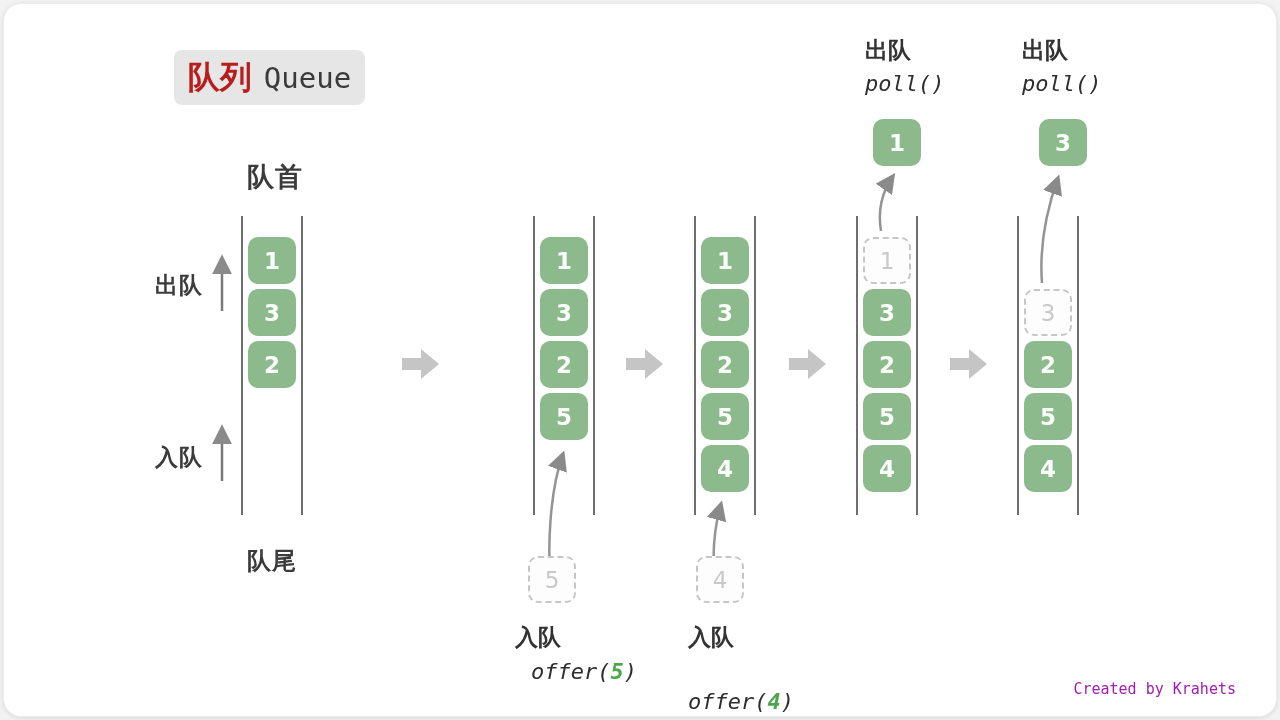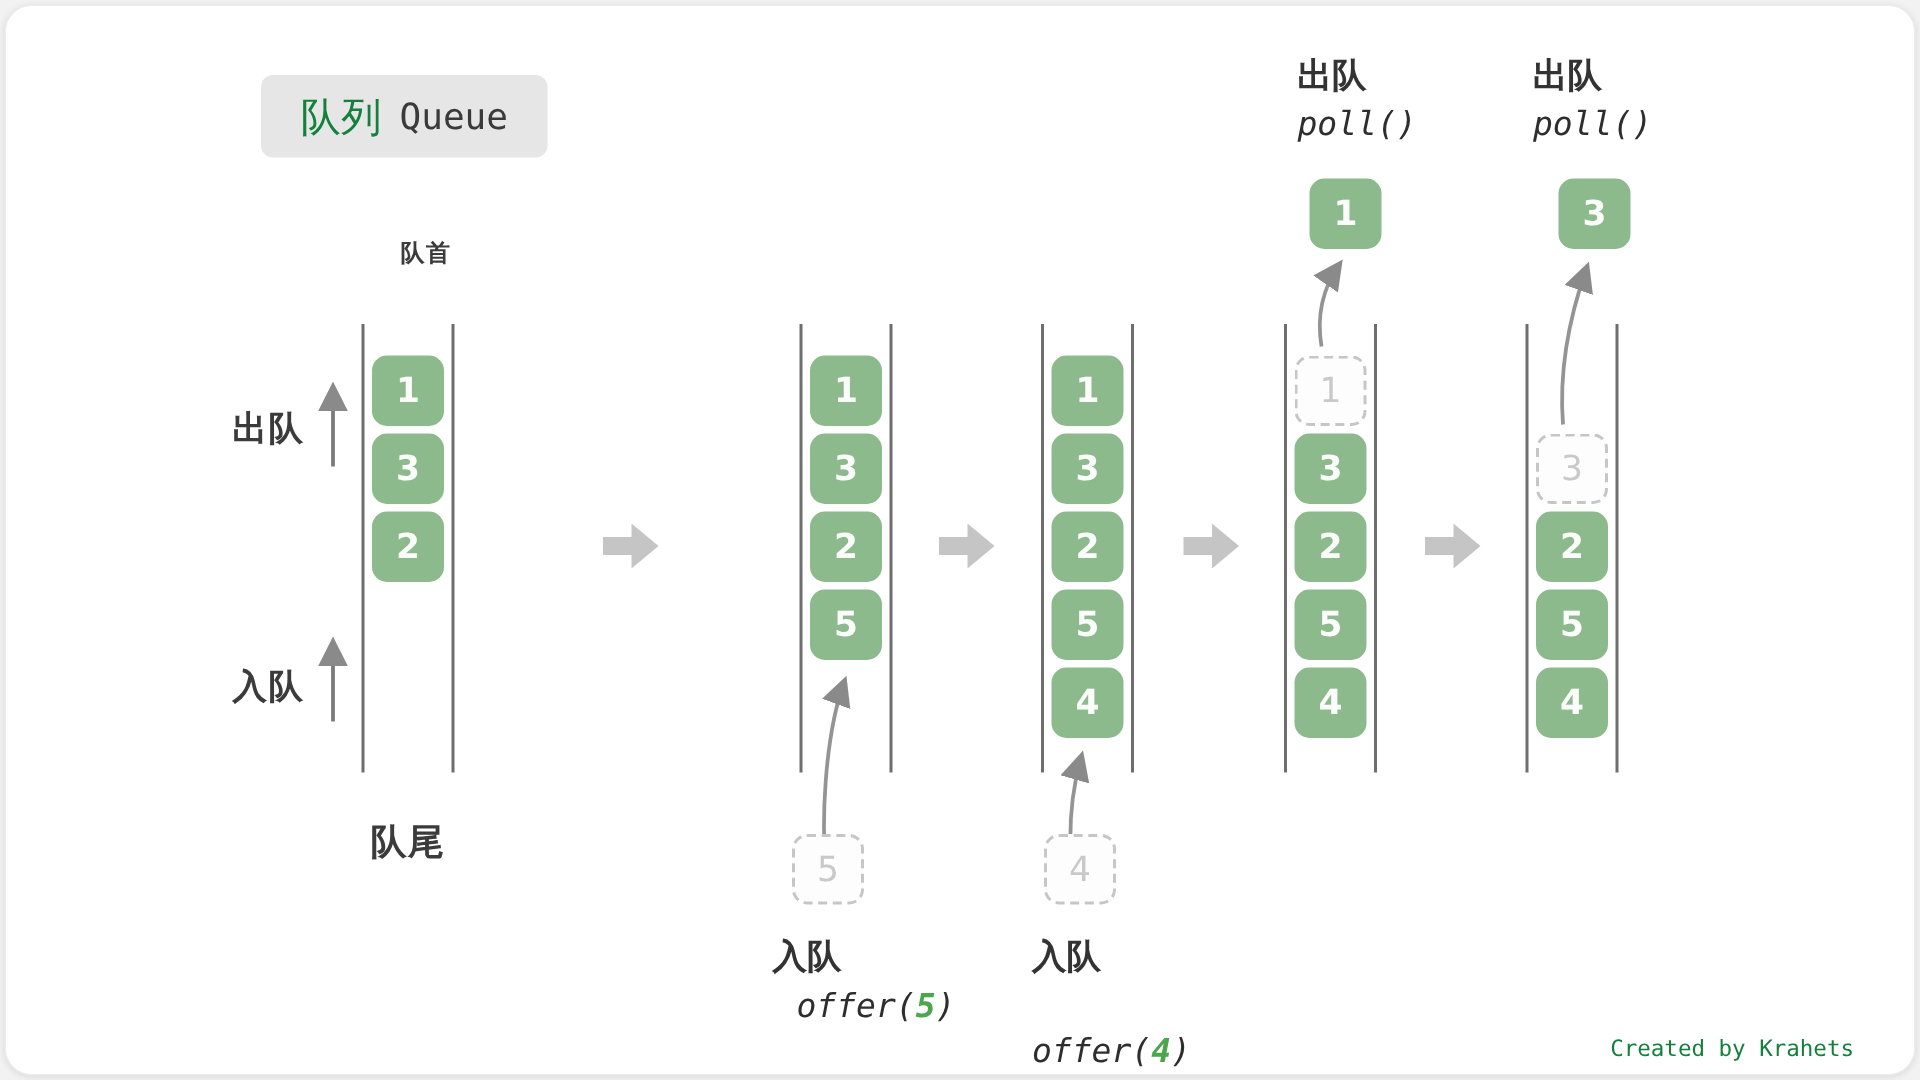--- a/index.html
+++ b/index.html
@@ -12,22 +12,22 @@
     overflow: hidden;
   }
   .overlay { position: absolute; left: 0; top: 0; width: 1280px; height: 720px; z-index: 2; pointer-events: none; }
   .rail { position: absolute; top: 212px; width: 2px; height: 299px; background: #6e6e6e; z-index: 1; }
 
   .title-box {
     position: absolute; left: 170px; top: 46px; width: 191px; height: 55px;
     background: #e6e6e6; border-radius: 8px; z-index: 3;
     display: flex; align-items: center; justify-content: center; gap: 12px;
   }
-  .title-zh { font-size: 27px; font-weight: 400; color: #15803d; }
-  .title-en { font-family: "DejaVu Sans Mono", monospace; font-size: 24px; color: #3a3a3a; }
+  .title-zh { font-size: 32px; font-weight: 700; color: #b91c1c; }
+  .title-en { font-family: "DejaVu Sans Mono", monospace; font-size: 29px; color: #3a3a3a; }
 
   .cjk { position: absolute; color: #3b3b3b; font-weight: 700; z-index: 3; letter-spacing: 1px; }
 
   .blk {
     position: absolute; width: 48px; height: 47px; border-radius: 10px;
     background: #8cba8c; color: #fbfdfb; z-index: 3;
     display: flex; align-items: center; justify-content: center;
     font-family: "DejaVu Sans", sans-serif; font-size: 23px; font-weight: 700;
   }
   .ghost {
@@ -36,21 +36,21 @@
     display: flex; align-items: center; justify-content: center;
     font-family: "DejaVu Sans", sans-serif; font-size: 23px; font-weight: 500;
   }
 
   .op-label { position: absolute; font-size: 23px; font-weight: 600; color: #333; z-index: 3; }
   .op-code  { position: absolute; font-family: "DejaVu Sans Mono", monospace; font-size: 22px; color: #2e2e2e; z-index: 3; font-style: italic; }
   .op-code .arg { color: #4ca64c; font-weight: 700; }
 
   .watermark {
     position: absolute; right: 40px; top: 676px; z-index: 3;
-    font-family: "DejaVu Sans Mono", monospace; font-size: 15px; color: #15803d; margin-top: 10px;
+    font-family: "DejaVu Sans Mono", monospace; font-size: 15px; color: #a21caf;
   }
 </style>
 </head>
 <body>
 
 <div class="canvas">
   <div class="card">
 
     <svg class="overlay" viewBox="0 0 1280 720">
       <defs>
@@ -71,21 +71,21 @@
       <polygon points="622,354 641,354 641,345 659,360 641,375 641,366 622,366" fill="#c5c5c5"></polygon>
       <polygon points="785,354 804,354 804,345 822,360 804,375 804,366 785,366" fill="#c5c5c5"></polygon>
       <polygon points="946,354 965,354 965,345 983,360 965,375 965,366 946,366" fill="#c5c5c5"></polygon>
     </svg>
 
     <div class="title-box">
       <span class="title-zh">队列</span>
       <span class="title-en">Queue</span>
     </div>
 
-    <div class="cjk" style="left:243px; top:155px; font-size:16px;margin-left:20px;">队首</div>
+    <div class="cjk" style="left:243px; top:155px; font-size:27px;">队首</div>
     <div class="cjk" style="left:243px; top:541px; font-size:24px;">队尾</div>
     <div class="cjk" style="left:151px; top:266px; font-size:23px;">出队</div>
     <div class="cjk" style="left:151px; top:438px; font-size:23px;">入队</div>
 
     <div class="rail" style="left:237px;"></div>
     <div class="rail" style="left:297px;"></div>
     <div class="rail" style="left:529px;"></div>
     <div class="rail" style="left:589px;"></div>
     <div class="rail" style="left:690px;"></div>
     <div class="rail" style="left:750px;"></div>

